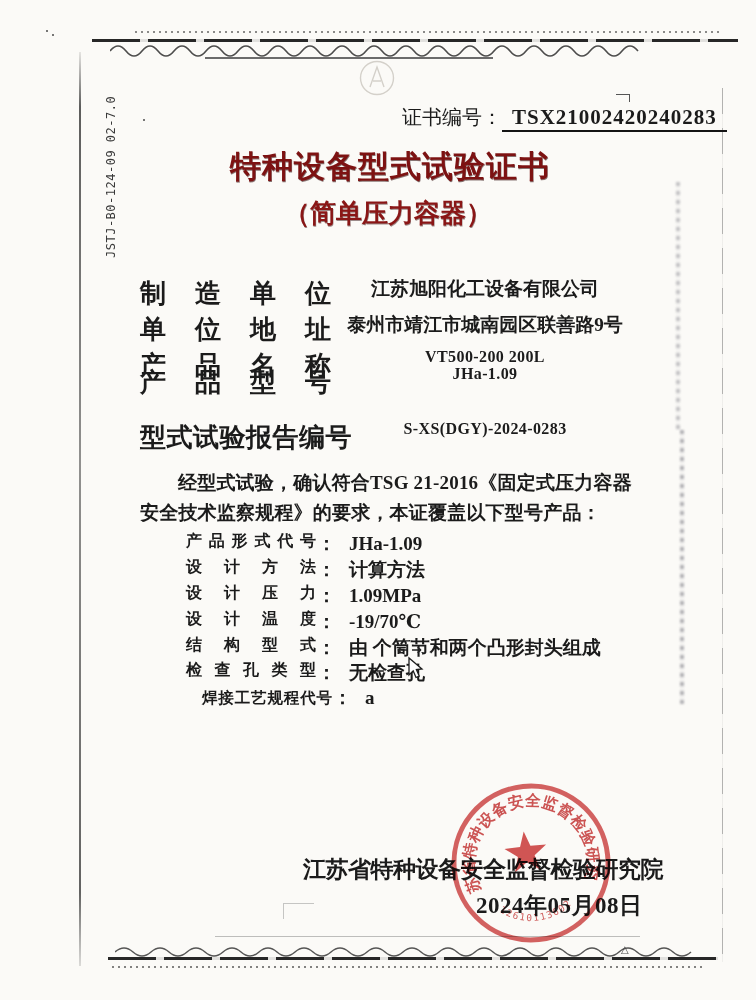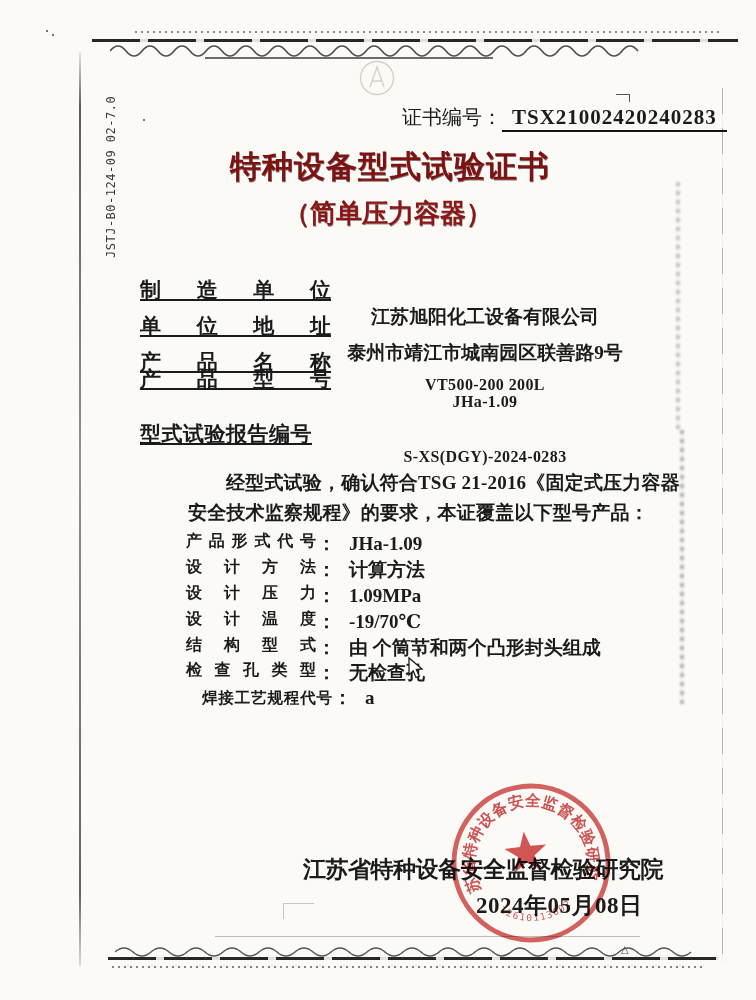--- a/index.html
+++ b/index.html
@@ -47,33 +47,33 @@
     text-shadow:.6px .6px 0 rgba(40,5,5,.55);
   }
   .doc-subtitle{
     left:0;top:196px;width:776px;text-align:center;
     font-size:26px;font-weight:700;color:#8a1616;
     text-shadow:.5px .5px 0 rgba(40,5,5,.45);
   }
   
   .frow{left:140px;height:26px;white-space:nowrap;}
   .flabel{
-    display:inline-block;width:191px;font-size:21px;font-weight:700;
-    text-align:justify;text-align-last:justify;vertical-align:top;text-decoration:underline;
+    display:inline-block;width:191px;font-size:26px;font-weight:700;
+    text-align:justify;text-align-last:justify;vertical-align:top;
   }
   .flabel.tight{width:auto;text-align-last:left;letter-spacing:.5px;}
   .fvalue{
     position:absolute;left:188px;top:0;width:314px;text-align:center;
-    font-size:19px;font-weight:700;white-space:pre;margin-top:28px;
+    font-size:19px;font-weight:700;white-space:pre;
   }
   .fvalue.latin{font-size:16px;font-weight:600;letter-spacing:.4px;}
   
   .statement{
     left:140px;top:468px;width:506px;font-size:19px;line-height:30px;
-    text-indent:2em;font-weight:600;letter-spacing:.2px;margin-left:48px;
+    text-indent:2em;font-weight:600;letter-spacing:.2px;
   }
   
   .drow{left:186px;height:24px;white-space:nowrap;font-weight:600;}
   .dlabel{
     display:inline-block;width:130px;font-size:16px;
     text-align:justify;text-align-last:justify;vertical-align:top;
   }
   .dlabel.cram{font-size:15.5px;font-weight:700;padding-top:3px;}
   .dcolon{font-size:19px;margin-left:1px;}
   .dvalue{font-size:19px;margin-left:13px;white-space:pre;}

